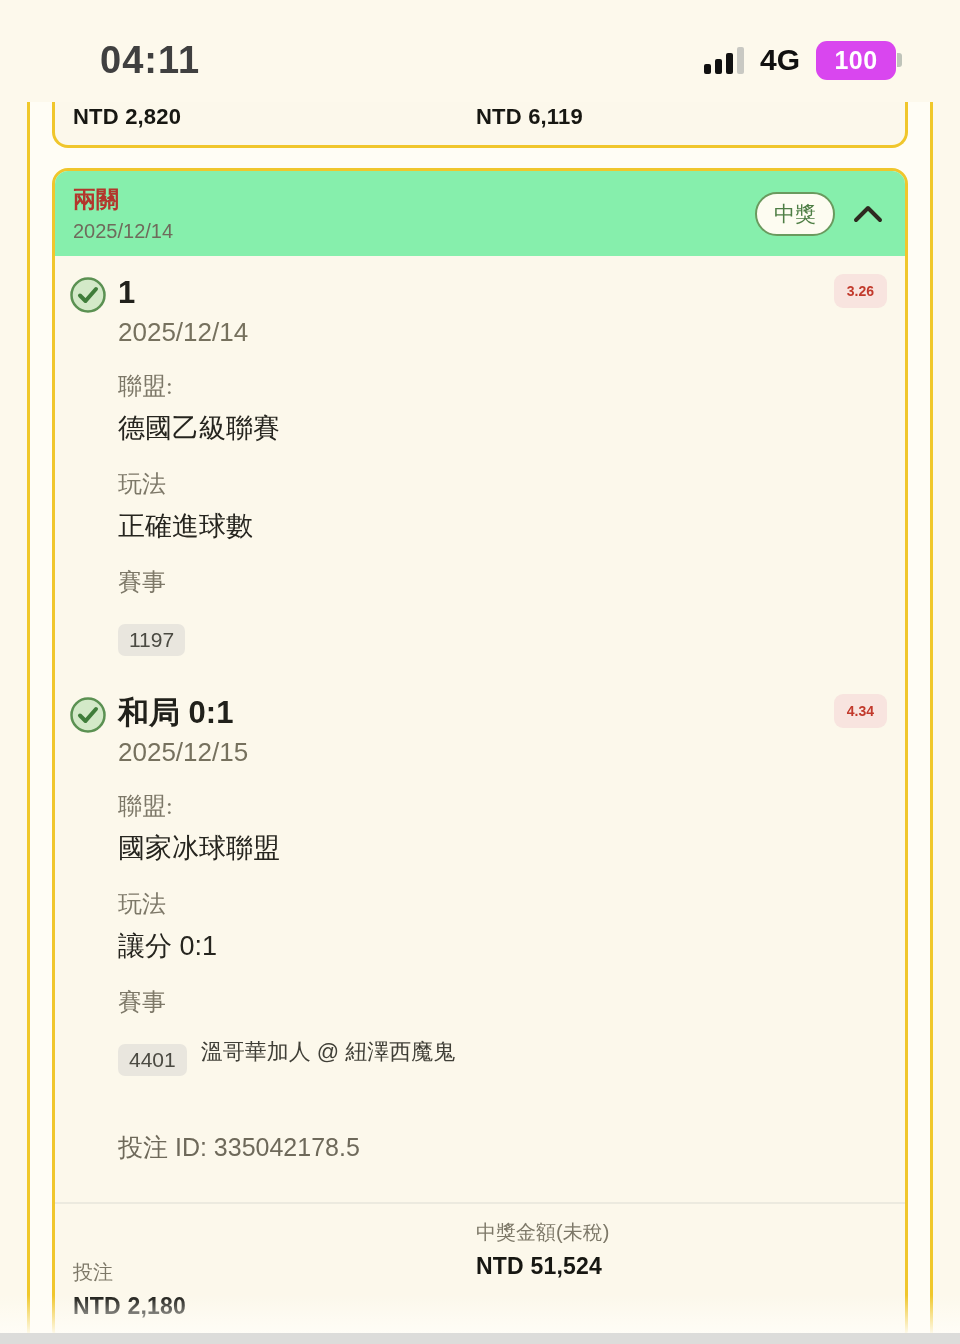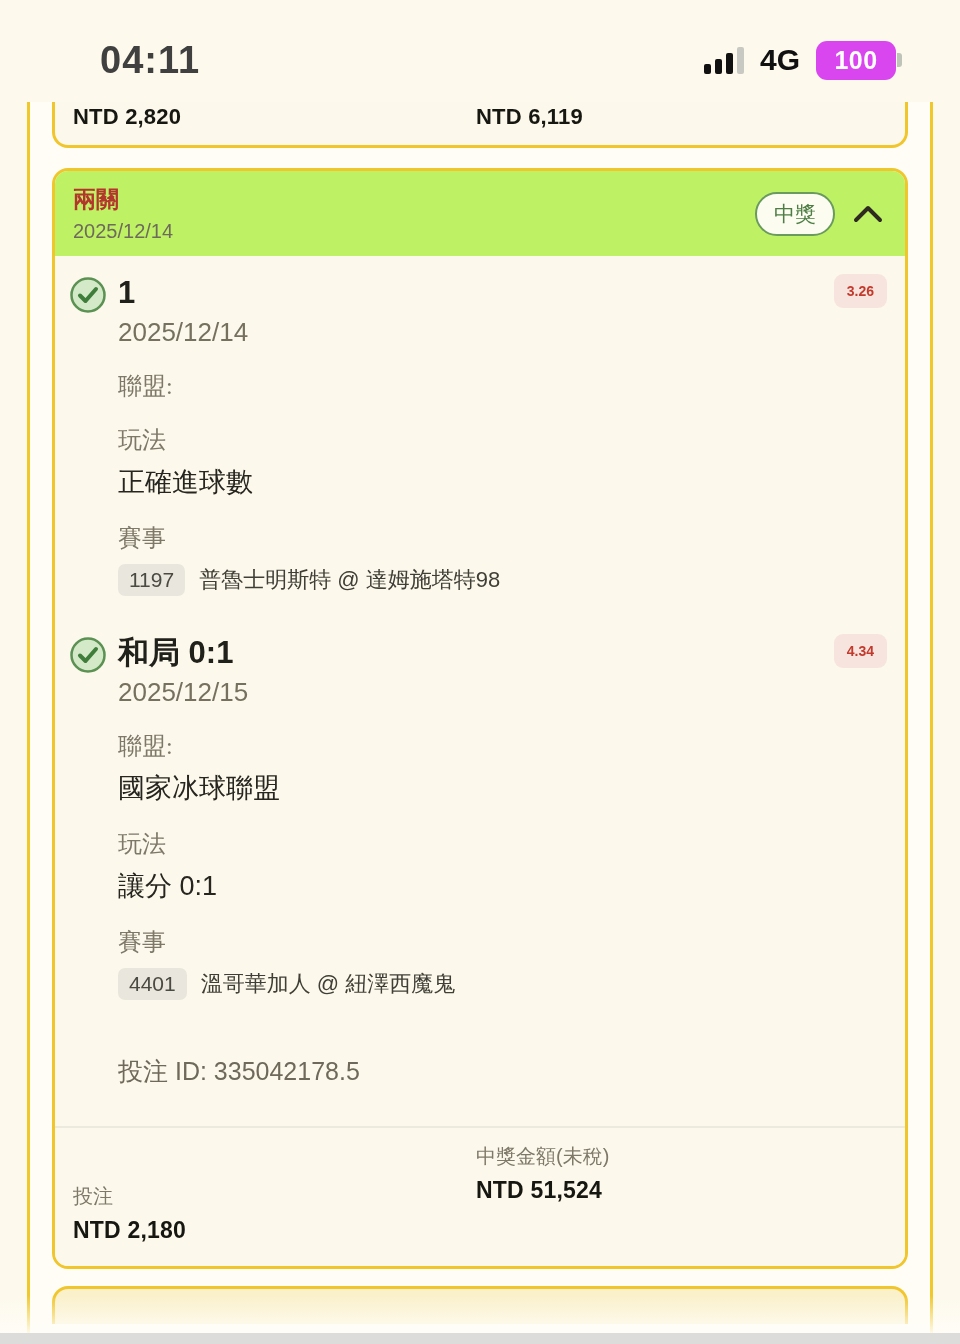--- a/index.html
+++ b/index.html
@@ -51,21 +51,21 @@
     height:46px;
     display:flex; align-items:flex-start;
     padding:2px 18px 0 18px;
   }
   .prev-col1 { width:403px; }
   .money { font-size:22px; font-weight:bold; color:#171712; letter-spacing:0.2px; }
 
   
   .main-card { margin-top:20px; border-radius:16px; overflow:hidden; }
   .card-header {
-    background:#bef264;
+    background:#86efac;
     display:flex; justify-content:space-between; align-items:center;
     padding:13px 20px 13px 18px;
     cursor:pointer;
   }
   .ticket-type { font-size:23px; font-weight:bold; color:#b3362c; }
   .ticket-date { font-size:20px; color:#6f6b5c; margin-top:5px; }
   .header-right { display:flex; align-items:center; gap:16px; }
   .status-pill {
     border:2px solid #6a9a5e; color:#4d7d44; background:#fdfcf1;
     font-size:21px; padding:6px 17px; border-radius:999px;
@@ -77,21 +77,21 @@
   .leg { position:relative; display:flex; margin-bottom:38px; }
   .leg-icon { width:44px; padding-top:2px; flex:none; }
   .leg-content { flex:1; padding-left:5px; }
   .selection { font-size:31px; font-weight:bold; color:#21211b; line-height:1.2; }
   .leg-date { font-size:26px; color:#76715e; margin-top:6px; }
   .field-label { font-size:24px; color:#7d7868; margin-top:22px;font-family:Liberation Serif, serif; }
   .field-value { font-size:27px; color:#26251f; margin-top:8px; }
   .event-row { display:flex; align-items:center; gap:14px; margin-top:10px; }
   .event-tag {
     background:#e9e6de; color:#4b4a42; font-size:21px;
-    padding:4px 11px; border-radius:7px;
+    padding:4px 11px; border-radius:7px;margin-top:16px;
   }
   .event-name { font-size:22px; color:#403f37; }
   .odds-badge {
     position:absolute; top:0; right:6px;
     background:#f8e4df; color:#c23a2c;
     font-size:14px; font-weight:bold;
     padding:9px 13px; border-radius:9px;
   }
 
   .codes { margin:50px 0 28px 49px; }
@@ -184,26 +184,26 @@
         <div class="leg-icon">
           <svg width="38" height="38" viewBox="0 0 38 38">
             <circle cx="19" cy="19" r="16.5" fill="#d3e9c8" stroke="#5b9152" stroke-width="2.5"></circle>
             <polyline points="11,19.5 16.5,25 27,13" fill="none" stroke="#3f7d3a" stroke-width="4" stroke-linecap="round" stroke-linejoin="round"></polyline>
           </svg>
         </div>
         <div class="leg-content">
           <div class="selection">1</div>
           <div class="leg-date">2025/12/14</div>
           <div class="field-label">聯盟:</div>
+          <div class="field-value">德國乙級聯賽</div>
           <div class="field-label">玩法</div>
           <div class="field-value">正確進球數</div>
           <div class="field-label">賽事</div>
           <div class="event-row">
             <span class="event-tag">1197</span>
-            <span class="event-name">普魯士明斯特 @ 達姆施塔特98</span>
           </div>
         </div>
         <div class="odds-badge">3.26</div>
       </div>
 
       <div class="leg">
         <div class="leg-icon">
           <svg width="38" height="38" viewBox="0 0 38 38">
             <circle cx="19" cy="19" r="16.5" fill="#d3e9c8" stroke="#5b9152" stroke-width="2.5"></circle>
             <polyline points="11,19.5 16.5,25 27,13" fill="none" stroke="#3f7d3a" stroke-width="4" stroke-linecap="round" stroke-linejoin="round"></polyline>

